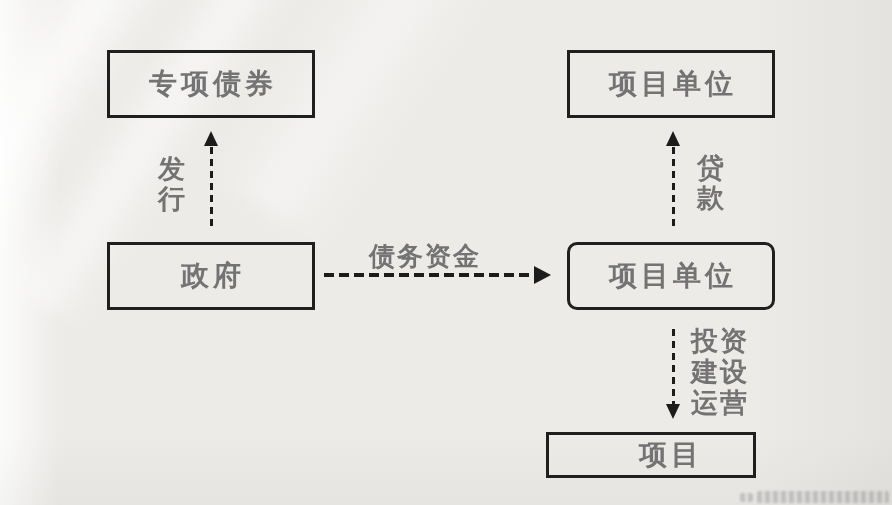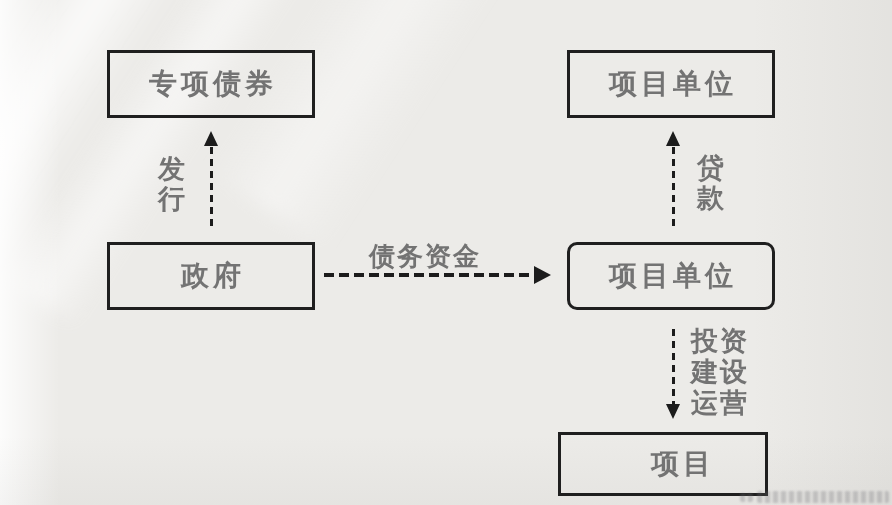--- a/index.html
+++ b/index.html
@@ -136,21 +136,21 @@
   </div>
 
   <div class="box" style="left:107px; top:242px; width:208px; height:68px;">
     <span class="box-label">政府</span>
   </div>
 
   <div class="box" style="left:567px; top:242px; width:208px; height:68px;border-radius:10px;">
     <span class="box-label">项目单位</span>
   </div>
 
-  <div class="box" style="left:558px; top:432px; width:210px; height:64px;padding-left:36px;">
+  <div class="box" style="left:546px; top:432px; width:210px; height:46px;padding-left:36px;">
     <span class="box-label">项目</span>
   </div>
 
   <div class="arrowhead up" style="left:204px; top:131px;"></div>
   <div class="vdash" style="left:210px; top:147px; height:79px;"></div>
   <div class="vlabel" style="left:158px; top:154px;">
     <span>发</span>
     <span>行</span>
   </div>
 

